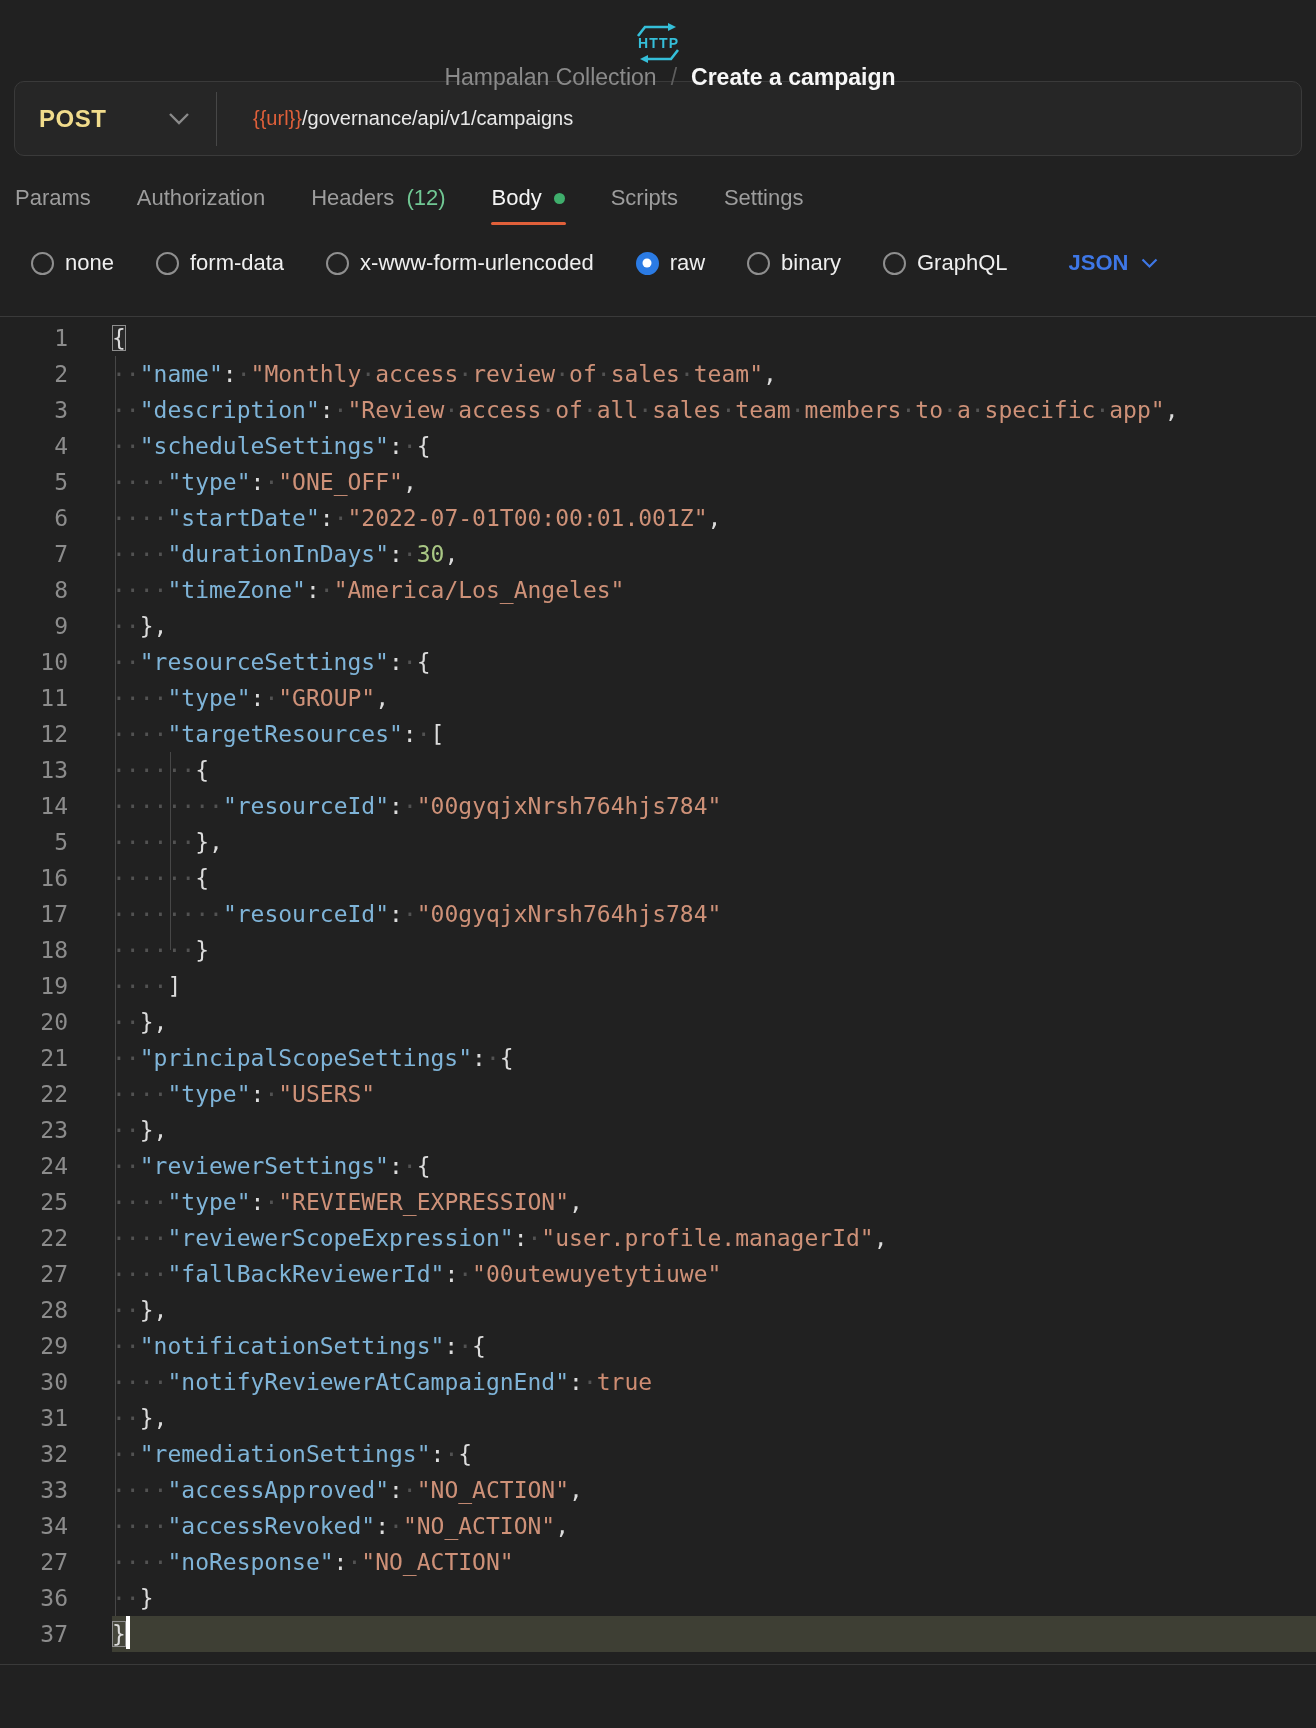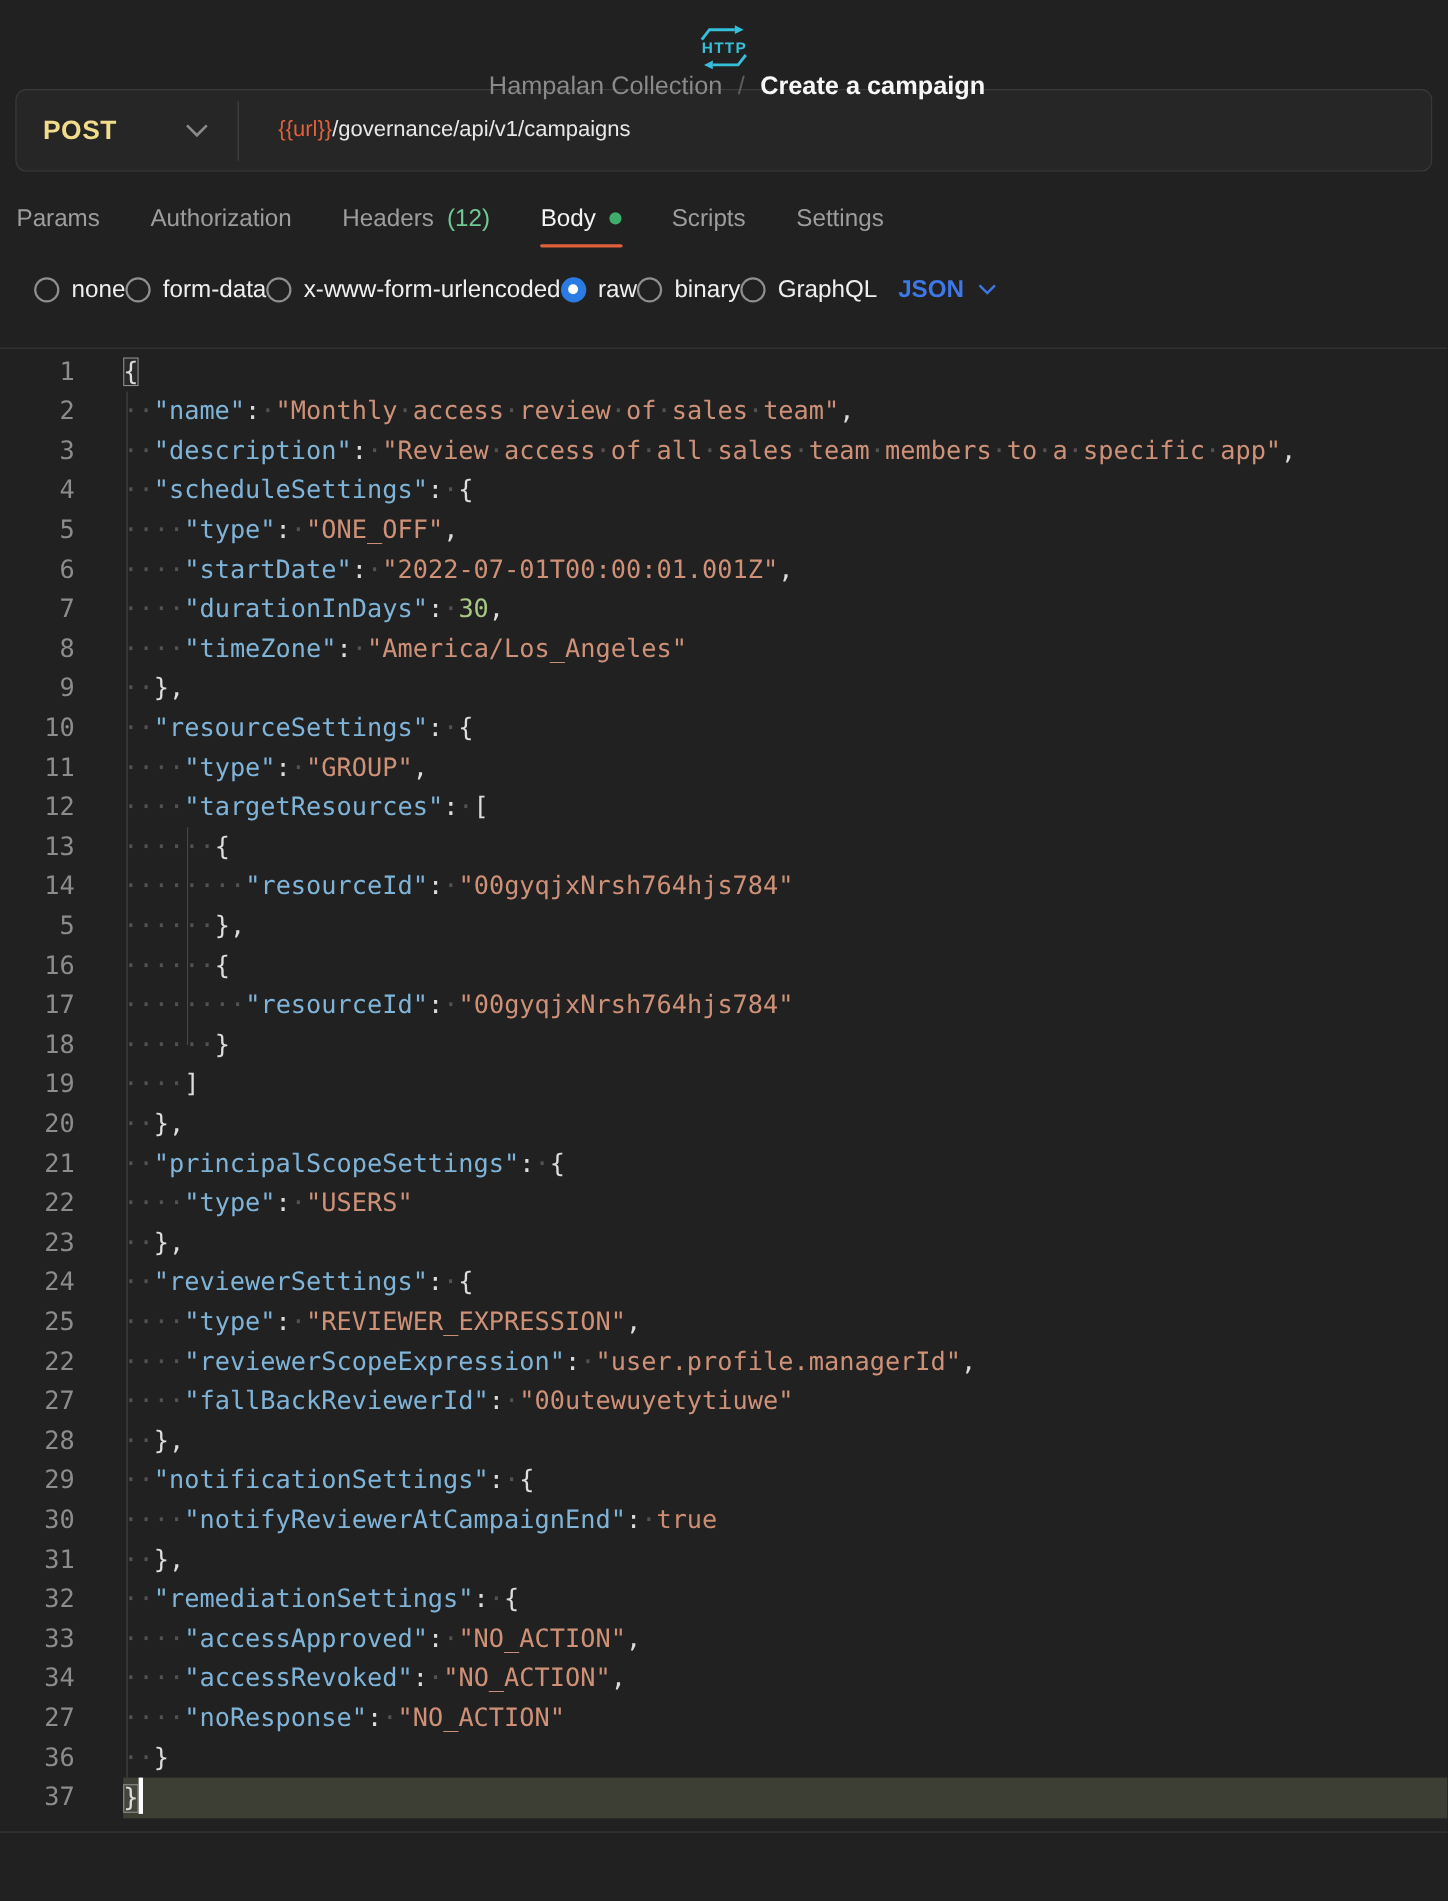--- a/index.html
+++ b/index.html
@@ -57,21 +57,21 @@
   .tabs{display:flex;align-items:center;gap:46px;padding:0 0 0 15px;margin-top:26px;height:32px;}
   .tab{font-size:22px;color:var(--text-dim);cursor:pointer;display:flex;align-items:center;gap:12px;position:relative;}
   .tab .count{color:var(--count-green);}
   .tab.active{color:#f4f4f4;font-weight:500;}
   .tab.active::after{
     content:"";position:absolute;left:-1px;right:-1px;bottom:-14px;height:3px;
     background:var(--accent-orange);border-radius:2px;
   }
   .body-dot{width:11px;height:11px;border-radius:50%;background:var(--dot-green);display:inline-block;}
   
-  .body-types{display:flex;align-items:center;padding-left:31px;margin-top:34px;height:30px;}
+  .body-types{display:flex;align-items:center;gap:42px;padding-left:31px;margin-top:34px;height:30px;}
   .bt-option{display:flex;align-items:center;gap:11px;cursor:pointer;}
   .radio{width:23px;height:23px;border-radius:50%;border:2px solid #8f8f8f;flex:0 0 auto;position:relative;}
   .bt-option.selected .radio{background:var(--radio-blue);border-color:var(--radio-blue);}
   .bt-option.selected .radio::after{
     content:"";position:absolute;left:50%;top:50%;width:9px;height:9px;border-radius:50%;
     background:#fff;transform:translate(-50%,-50%);
   }
   .bt-label{font-size:22px;color:#efefef;}
   .lang-select{display:flex;align-items:center;gap:13px;margin-left:19px;cursor:pointer;}
   .lang-value{color:var(--json-blue);font-size:22px;font-weight:600;}

